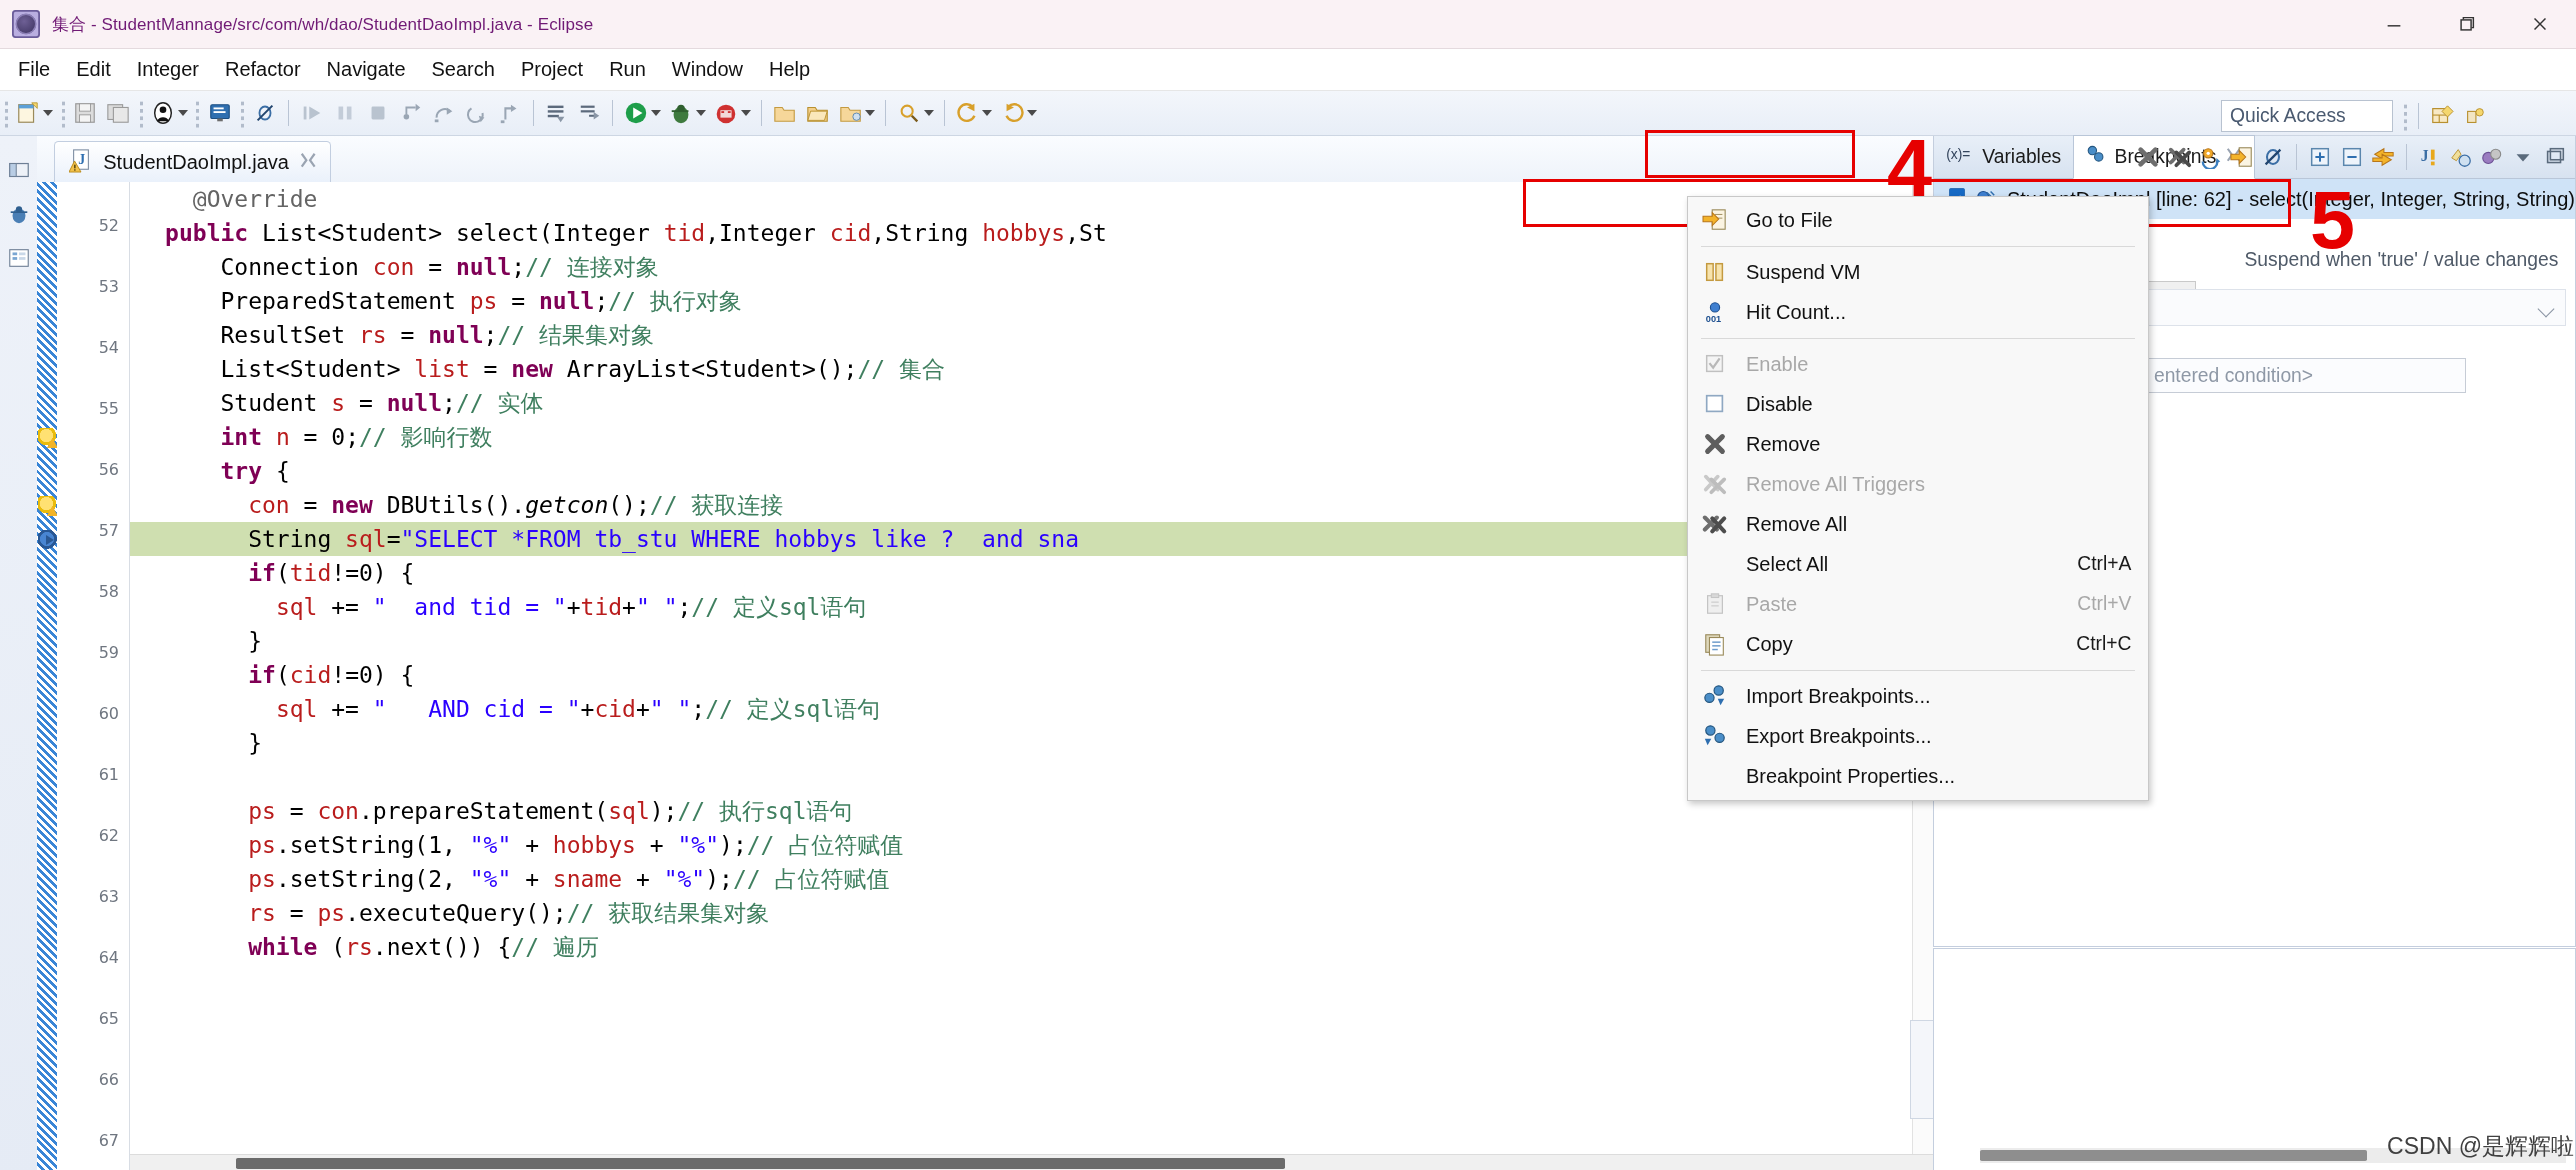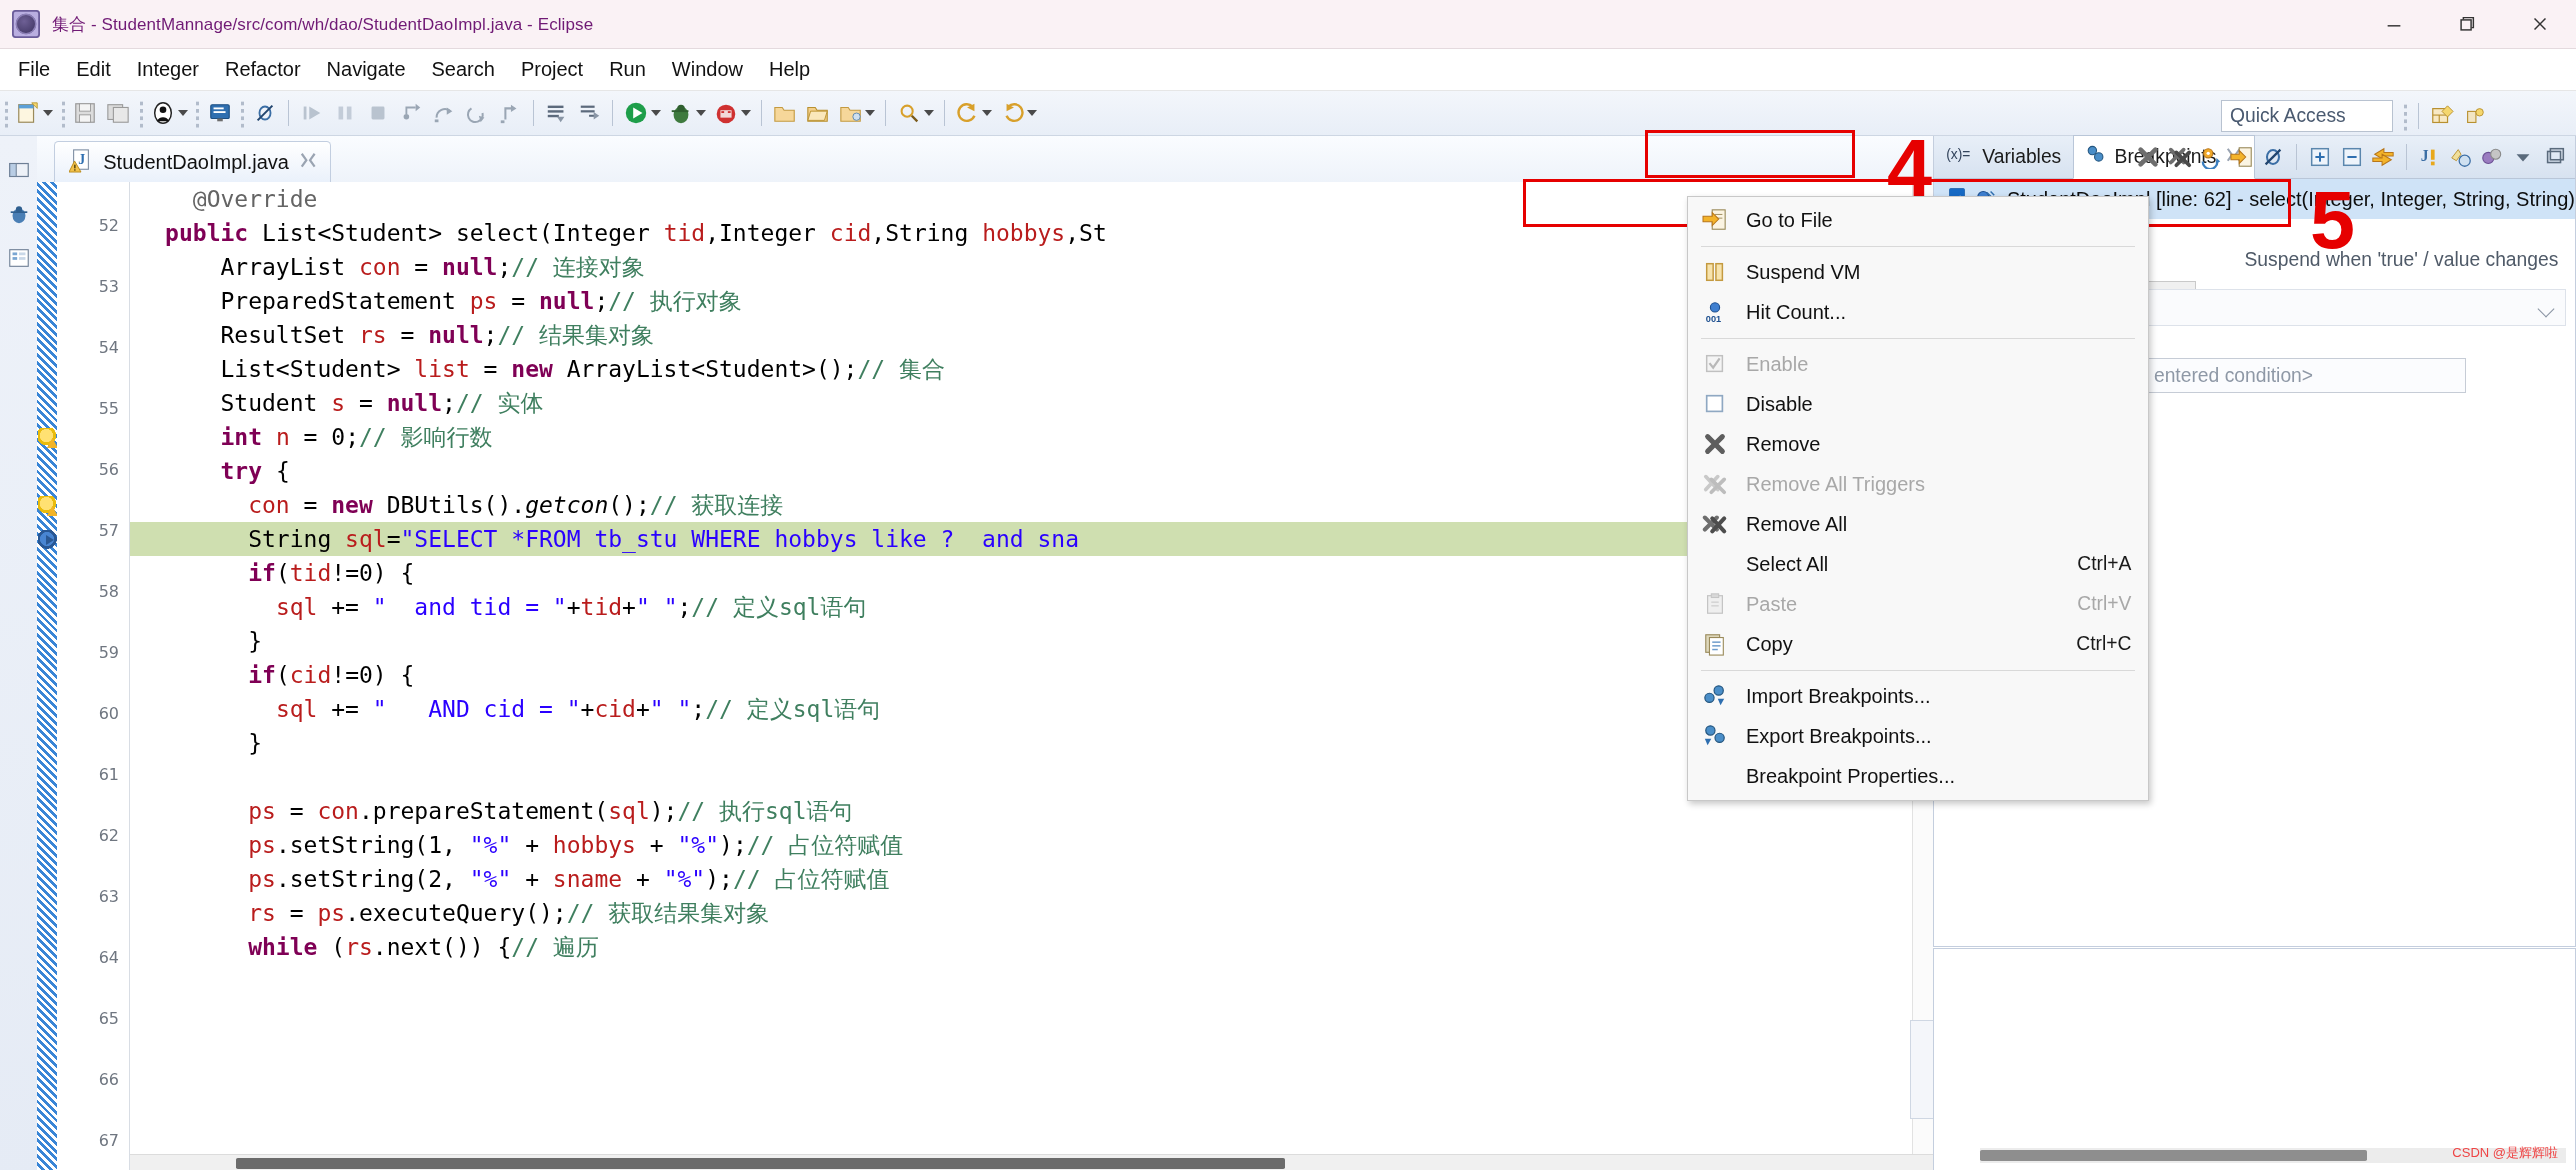--- a/index.html
+++ b/index.html
@@ -249,21 +249,21 @@
     height:40px; display:flex; align-items:center; position:relative;
     padding-left:58px; color:#111; white-space:nowrap;
   }
   .ctx-item.disabled { color:#a8a8a8; }
   .ctx-icon { position:absolute; left:14px; top:7.4px; width:28px; height:26px; }
   .ctx-accel { position:absolute; right:16.6px; color:#1a1a1a; font-size:19.3px;}
   .ctx-item.disabled .ctx-accel { color:#a8a8a8; }
   .ctx-sep { height:0.9px; background:#d9d9d9; margin:5.5px 13px; }
   
   .watermark {
-    position:absolute; right:18px; bottom:9.2px; font-size:13px; color:#ef4444;
+    position:absolute; right:2px; bottom:9.2px; font-size:23px; color:#404040;
     white-space:nowrap; z-index:60;
   }
 </style>
 </head>
 <body>
 
 <div class="titlebar">
   <div class="app-icon"></div>
   <div class="title-text">集合 - StudentMannage/src/com/wh/dao/StudentDaoImpl.java - Eclipse</div>
   <div class="win-buttons">
@@ -575,21 +575,21 @@
           <div class="ln">69</div>
           <div class="ln">70</div>
           <div class="ln">71</div>
           <div class="ln">72</div>
           <div class="ln">73</div>
           <div class="ln">74</div>
         </div>
       <div class="code-pane" id="code-pane">
           <div class="code-line"><span class="plain">    </span><span class="ann">@Override</span></div>
           <div class="code-line"><span class="plain">  </span><span class="kw">public</span><span class="plain"> List&lt;Student&gt; select(</span><span class="plain">Integer</span><span class="plain"> </span><span class="par">tid</span><span class="plain">,Integer </span><span class="par">cid</span><span class="plain">,String </span><span class="par">hobbys</span><span class="plain">,St</span></div>
-          <div class="code-line"><span class="plain">      ArrayList </span><span class="par">con</span><span class="plain"> = </span><span class="kw">null</span><span class="plain">;</span><span class="cmt">// 连接对象</span></div>
+          <div class="code-line"><span class="plain">      Connection </span><span class="par">con</span><span class="plain"> = </span><span class="kw">null</span><span class="plain">;</span><span class="cmt">// 连接对象</span></div>
           <div class="code-line"><span class="plain">      PreparedStatement </span><span class="par">ps</span><span class="plain"> = </span><span class="kw">null</span><span class="plain">;</span><span class="cmt">// 执行对象</span></div>
           <div class="code-line"><span class="plain">      ResultSet </span><span class="par">rs</span><span class="plain"> = </span><span class="kw">null</span><span class="plain">;</span><span class="cmt">// 结果集对象</span></div>
           <div class="code-line"><span class="plain">      List&lt;Student&gt; </span><span class="par">list</span><span class="plain"> = </span><span class="kw">new</span><span class="plain"> ArrayList&lt;Student&gt;();</span><span class="cmt">// 集合</span></div>
           <div class="code-line"><span class="plain">      Student </span><span class="par">s</span><span class="plain"> = </span><span class="kw">null</span><span class="plain">;</span><span class="cmt">// 实体</span></div>
           <div class="code-line"><span class="plain">      </span><span class="kw">int</span><span class="plain"> </span><span class="par">n</span><span class="plain"> = 0;</span><span class="cmt">// 影响行数</span></div>
           <div class="code-line"><span class="plain">      </span><span class="kw">try</span><span class="plain"> {</span></div>
           <div class="code-line"><span class="plain">        </span><span class="par">con</span><span class="plain"> = </span><span class="kw">new</span><span class="plain"> DBUtils().</span><span class="ital">getcon</span><span class="plain">();</span><span class="cmt">// 获取连接</span></div>
           <div class="code-line hl"><span class="plain">        String </span><span class="par">sql</span><span class="plain">=</span><span class="str">"SELECT *FROM tb_stu WHERE hobbys like ?  and sna</span></div>
           <div class="code-line"><span class="plain">        </span><span class="kw">if</span><span class="plain">(</span><span class="par">tid</span><span class="plain">!=0) {</span></div>
           <div class="code-line"><span class="plain">          </span><span class="par">sql</span><span class="plain"> += </span><span class="str">"  and tid = "</span><span class="plain">+</span><span class="par">tid</span><span class="plain">+</span><span class="str">" "</span><span class="plain">;</span><span class="cmt">// 定义sql语句</span></div>

